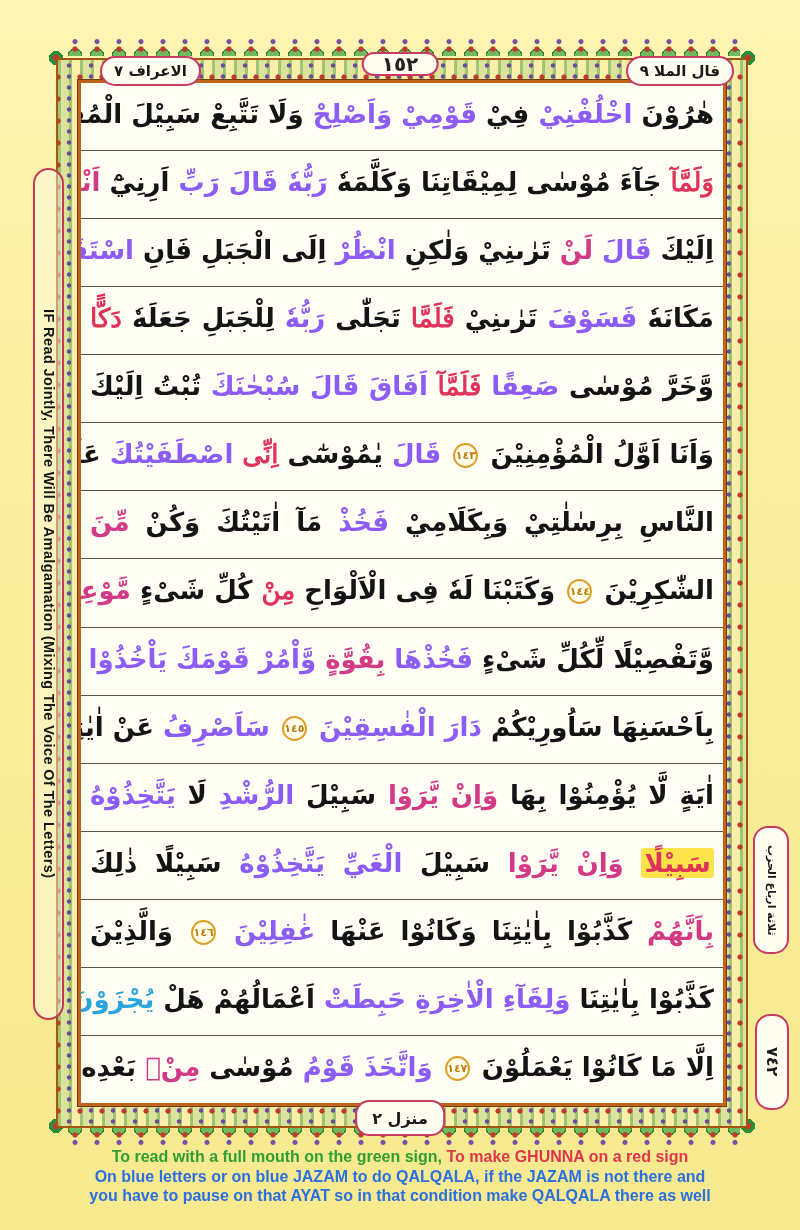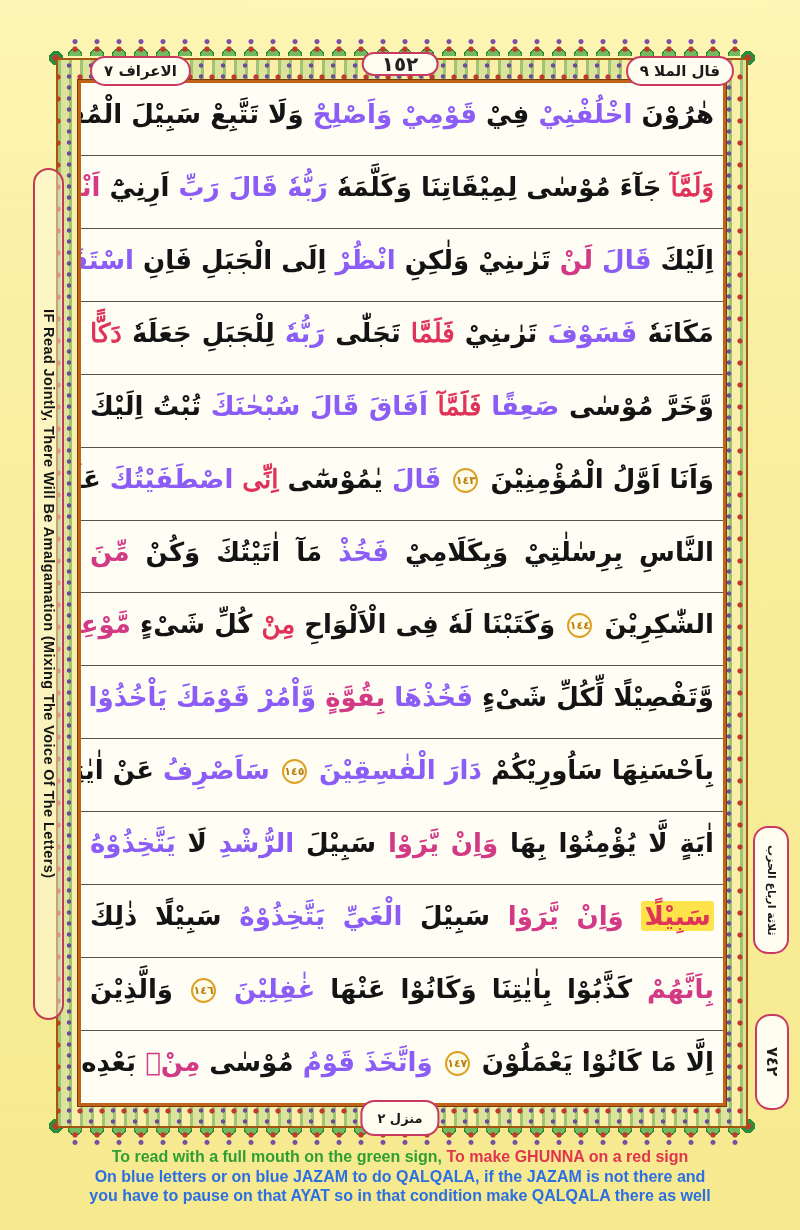--- a/index.html
+++ b/index.html
@@ -64,21 +64,21 @@
   .cart{
     position:absolute;top:56px;height:30px;box-sizing:border-box;
     border:2px solid #c93a62;border-radius:15px;background:#fffdf0;
     display:flex;align-items:center;justify-content:center;
     font-family:"DejaVu Sans",sans-serif;font-weight:bold;font-size:15px;color:#1a1a1a;
     padding:0 12px;z-index:5;direction:rtl;
   }
   .cart-page{top:52px;height:24px;font-size:20px;border-radius:12px;
     left:50%;transform:translateX(-50%);padding:0 18px;color:#222;}
   .cart-juz{right:66px;}
-  .cart-surah{left:90px;}
+  .cart-surah{left:100px;}
   
   .left-note{
     position:absolute;left:33px;top:168px;width:31px;height:852px;box-sizing:border-box;
     border:2px solid #c23a55;border-radius:16px;background:rgba(255,253,238,.45);
     writing-mode:vertical-rl;text-align:center;
     font-family:"Liberation Sans",sans-serif;font-weight:bold;font-size:14.5px;color:#151515;
     letter-spacing:.4px;display:flex;align-items:center;justify-content:center;z-index:4;
   }
   .side-badge{
     position:absolute;right:11px;box-sizing:border-box;
@@ -86,21 +86,21 @@
     writing-mode:vertical-rl;display:flex;align-items:center;justify-content:center;
     font-family:"DejaVu Sans",sans-serif;font-weight:bold;color:#1a1a1a;z-index:4;
     text-align:center;direction:rtl;
   }
   .hizb-badge{top:826px;width:36px;height:128px;font-size:11px;line-height:1;}
   .ruku-badge{top:1014px;width:34px;height:96px;font-size:16px;letter-spacing:4px;}
   .manzil-badge{
     position:absolute;left:50%;transform:translateX(-50%);top:1100px;height:27px;box-sizing:border-box;
     border:2px solid #c93a62;border-radius:14px;background:#fffdf0;
     display:flex;align-items:center;justify-content:center;padding:16px 15px;
-    font-family:"DejaVu Sans",sans-serif;font-weight:bold;font-size:13px;color:#1a1a1a;z-index:5;direction:rtl;
+    font-family:"DejaVu Sans",sans-serif;font-weight:bold;font-size:16px;color:#1a1a1a;z-index:5;direction:rtl;
   }
   
   .footer{
     position:absolute;left:0;right:0;top:1147px;text-align:center;
     font-family:"Liberation Sans",sans-serif;font-weight:bold;font-size:16px;line-height:1.22;
   }
   .f-green{color:#2f9e33;} .f-red{color:#e0354f;} .f-blue{color:#2b6fe3;display:block;}
 </style>
 </head>
 <body>
@@ -121,20 +121,21 @@
       <div class="qline"><span class="seg seg-k">مَكَانَهٗ</span> <span class="seg seg-g">فَسَوْفَ</span> <span class="seg seg-k">تَرٰىنِيْ</span> <span class="seg seg-r">فَلَمَّا</span> <span class="seg seg-k">تَجَلّٰى</span> <span class="seg seg-g">رَبُّهٗ</span> <span class="seg seg-k">لِلْجَبَلِ</span> <span class="seg seg-k">جَعَلَهٗ</span> <span class="seg seg-r">دَكًّا</span> </div>
       <div class="qline"><span class="seg seg-k">وَّخَرَّ</span> <span class="seg seg-k">مُوْسٰى</span> <span class="seg seg-g">صَعِقًا</span> <span class="seg seg-r">فَلَمَّآ</span> <span class="seg seg-g">اَفَاقَ</span> <span class="seg seg-g">قَالَ</span> <span class="seg seg-g">سُبْحٰنَكَ</span> <span class="seg seg-k">تُبْتُ</span> <span class="seg seg-k">اِلَيْكَ</span> </div>
       <div class="qline"><span class="seg seg-k">وَاَنَا</span> <span class="seg seg-k">اَوَّلُ</span> <span class="seg seg-k">الْمُؤْمِنِيْنَ</span> <span class="verse-circle">١٤٣</span> <span class="seg seg-g">قَالَ</span> <span class="seg seg-k">يٰمُوْسٰٓى</span> <span class="seg seg-r">اِنِّى</span> <span class="seg seg-g">اصْطَفَيْتُكَ</span> <span class="seg seg-k">عَلَى</span> </div>
       <div class="qline"><span class="seg seg-k">النَّاسِ</span> <span class="seg seg-k">بِرِسٰلٰتِيْ</span> <span class="seg seg-k">وَبِكَلَامِيْ</span> <span class="seg seg-g">فَخُذْ</span> <span class="seg seg-k">مَآ</span> <span class="seg seg-k">اٰتَيْتُكَ</span> <span class="seg seg-k">وَكُنْ</span> <span class="seg seg-p">مِّنَ</span> </div>
       <div class="qline"><span class="seg seg-k">الشّٰكِرِيْنَ</span> <span class="verse-circle">١٤٤</span> <span class="seg seg-k">وَكَتَبْنَا</span> <span class="seg seg-k">لَهٗ</span> <span class="seg seg-k">فِى</span> <span class="seg seg-k">الْاَلْوَاحِ</span> <span class="seg seg-r">مِنْ</span> <span class="seg seg-k">كُلِّ</span> <span class="seg seg-k">شَىْءٍ</span> <span class="seg seg-p">مَّوْعِظَةً</span> </div>
       <div class="qline"><span class="seg seg-k">وَّتَفْصِيْلًا</span> <span class="seg seg-k">لِّكُلِّ</span> <span class="seg seg-k">شَىْءٍ</span> <span class="seg seg-g">فَخُذْهَا</span> <span class="seg seg-p">بِقُوَّةٍ</span> <span class="seg seg-g">وَّاْمُرْ</span> <span class="seg seg-g">قَوْمَكَ</span> <span class="seg seg-g">يَاْخُذُوْا</span> </div>
       <div class="qline"><span class="seg seg-k">بِاَحْسَنِهَا</span> <span class="seg seg-k">سَاُورِيْكُمْ</span> <span class="seg seg-g">دَارَ</span> <span class="seg seg-g">الْفٰسِقِيْنَ</span> <span class="verse-circle">١٤٥</span> <span class="seg seg-g">سَاَصْرِفُ</span> <span class="seg seg-k">عَنْ</span> <span class="seg seg-k">اٰيٰتِىَ</span> </div>
       <div class="qline"><span class="seg seg-k">اٰيَةٍ</span> <span class="seg seg-k">لَّا</span> <span class="seg seg-k">يُؤْمِنُوْا</span> <span class="seg seg-k">بِهَا</span> <span class="seg seg-p">وَاِنْ</span> <span class="seg seg-p">يَّرَوْا</span> <span class="seg seg-k">سَبِيْلَ</span> <span class="seg seg-g">الرُّشْدِ</span> <span class="seg seg-k">لَا</span> <span class="seg seg-g">يَتَّخِذُوْهُ</span> </div>
       <div class="qline"><span class="seg seg-hl">سَبِيْلًا</span> <span class="seg seg-p">وَاِنْ</span> <span class="seg seg-p">يَّرَوْا</span> <span class="seg seg-k">سَبِيْلَ</span> <span class="seg seg-g">الْغَيِّ</span> <span class="seg seg-g">يَتَّخِذُوْهُ</span> <span class="seg seg-k">سَبِيْلًا</span> <span class="seg seg-k">ذٰلِكَ</span> </div>
       <div class="qline"><span class="seg seg-p">بِاَنَّهُمْ</span> <span class="seg seg-k">كَذَّبُوْا</span> <span class="seg seg-k">بِاٰيٰتِنَا</span> <span class="seg seg-k">وَكَانُوْا</span> <span class="seg seg-k">عَنْهَا</span> <span class="seg seg-g">غٰفِلِيْنَ</span> <span class="verse-circle">١٤٦</span> <span class="seg seg-k">وَالَّذِيْنَ</span> </div>
+      <div class="qline"><span class="seg seg-k">كَذَّبُوْا</span> <span class="seg seg-k">بِاٰيٰتِنَا</span> <span class="seg seg-g">وَلِقَآءِ</span> <span class="seg seg-g">الْاٰخِرَةِ</span> <span class="seg seg-g">حَبِطَتْ</span> <span class="seg seg-k">اَعْمَالُهُمْ</span> <span class="seg seg-k">هَلْ</span> <span class="seg seg-b">يُجْزَوْنَ</span> </div>
       <div class="qline"><span class="seg seg-k">اِلَّا</span> <span class="seg seg-k">مَا</span> <span class="seg seg-k">كَانُوْا</span> <span class="seg seg-k">يَعْمَلُوْنَ</span> <span class="verse-circle">١٤٧</span> <span class="seg seg-g">وَاتَّخَذَ</span> <span class="seg seg-g">قَوْمُ</span> <span class="seg seg-k">مُوْسٰى</span> <span class="seg seg-p">مِنْۢ</span> <span class="seg seg-k">بَعْدِهٖ</span>  </div>
     </div>
 </div>
 
 <div class="cart cart-juz">
   <span>قال الملا ٩</span>
 </div>
 <div class="cart cart-page">
   <span>١٥٢</span>
 </div>

